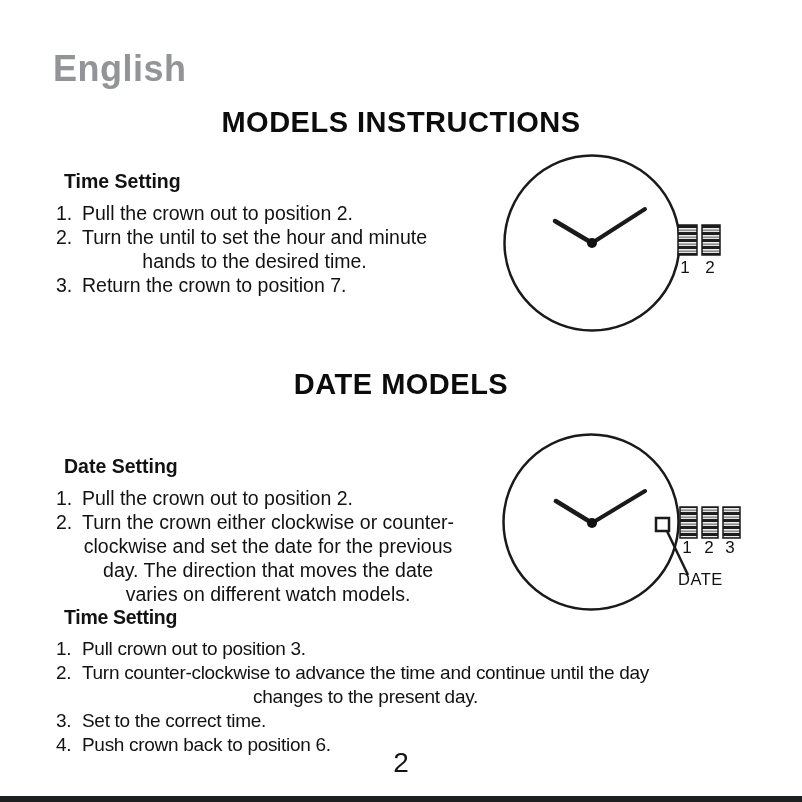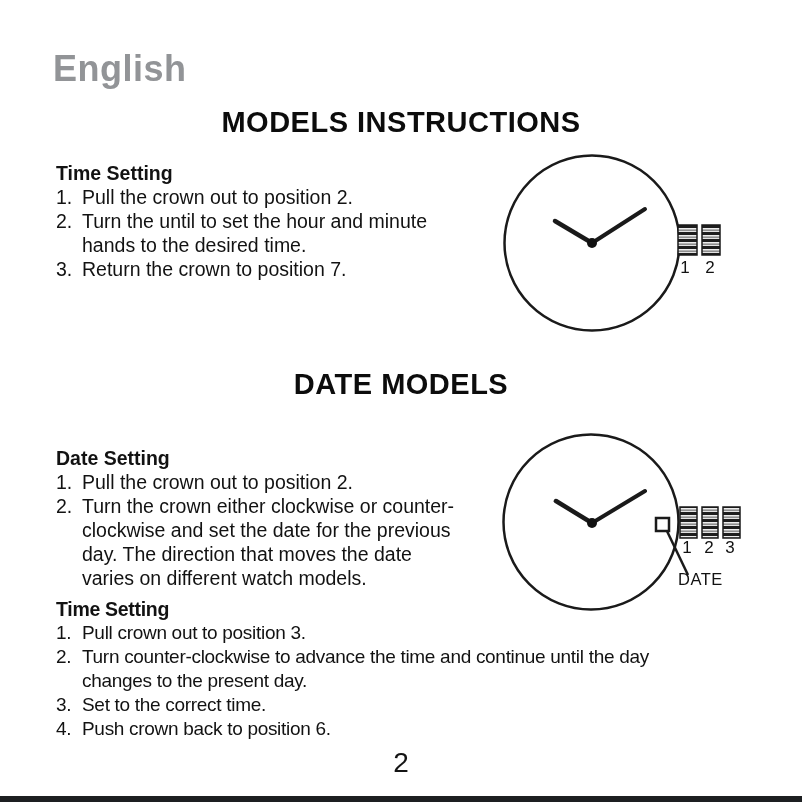--- a/index.html
+++ b/index.html
@@ -27,25 +27,25 @@
     color: #0c0c0c;
   }
   .main-title.date-models { top: 368px; }
 
   .text-block {
     font-size: 19.5px;
     line-height: 24px;
     color: #121212;
   }
   .text-block h3 {
-    margin: 0; font-size: 19.5px; line-height: 24px; font-weight: bold;
+    margin: 8px; font-size: 19.5px; line-height: 24px; font-weight: bold;
   }
   .step { display: flex; }
   .step .num { width: 26px; flex-shrink: 0; }
-  .step .txt { white-space: pre-line; }
+  .step .txt { white-space: pre-line; text-align: center; }
 
   .sec-analog-time { left: 56px; top: 161px; width: 424px; }
   .sec-date-setting { left: 56px; top: 446px; width: 434px; }
   .sec-date-time { left: 56px; top: 597px; width: 714px; letter-spacing: -0.3px; font-size: 19px; }
 
   .page-number {
     left: 0; top: 747px; width: 100%;
     text-align: center;
     font-size: 28px;
     color: #141414;

